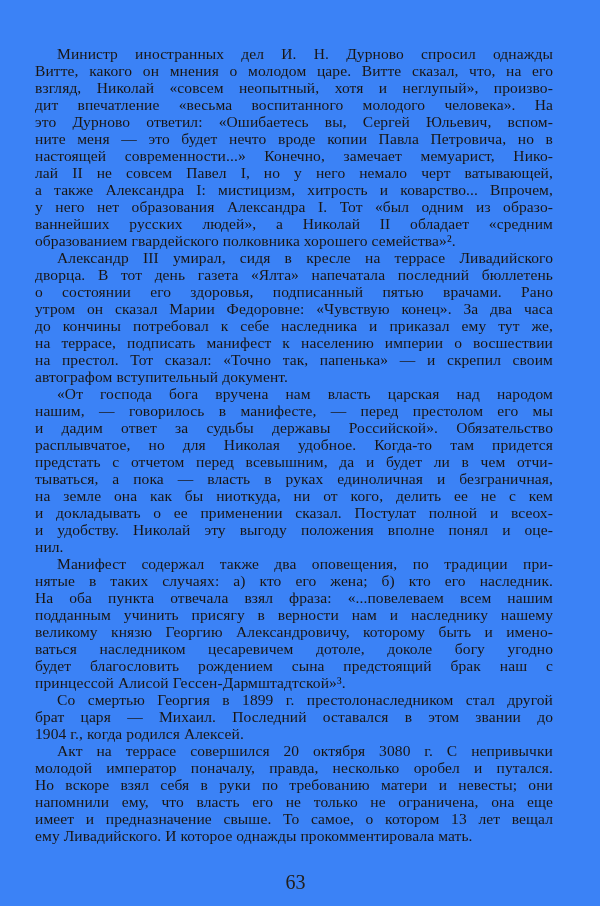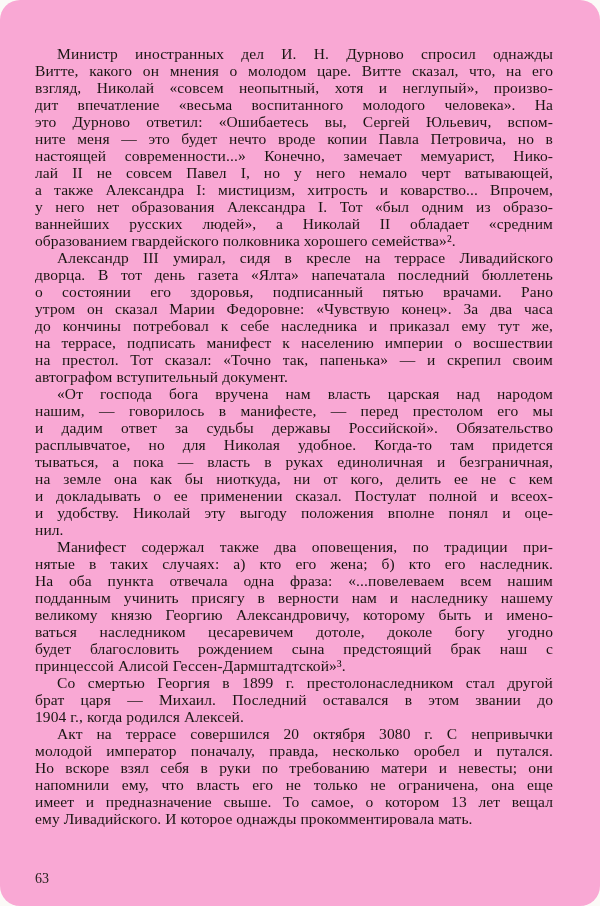--- a/index.html
+++ b/index.html
@@ -9,22 +9,21 @@
   body {
     width: 600px;
     height: 906px;
     position: relative;
     background: #fbfaf7;
     overflow: hidden;
   }
   .scan-page {
     position: absolute;
     inset: 0;
-    background: #f9a8d4;
-    border-radius: 20px;
+    background: #3b82f6;
   }
   .text-block {
     position: absolute;
     left: 35px;
     top: 45px;
     width: 518px;
     font-family: "Liberation Serif", "DejaVu Serif", serif;
     font-size: 15.5px;
     line-height: 17px;
     color: #191613;
@@ -44,23 +43,23 @@
     padding-left: 22px;
   }
   .line.last {
     text-align-last: left;
   }
   .page-number {
     position: absolute;
     left: 35px;
     top: 871px;
     width: 521px;
-    text-align: left;
+    text-align: center;
     font-family: "Liberation Serif", "DejaVu Serif", serif;
-    font-size: 14px;
+    font-size: 20px;
     color: #23201c;
   }
 </style>
 </head>
 <body style="background: rgb(251, 250, 247);">
 
 <div class="scan-page">
   <div class="text-block" style="color: rgb(25, 22, 19);">
       <div class="paragraph">
         <div class="line first">Министр иностранных дел И. Н. Дурново спросил однажды</div>
@@ -84,30 +83,31 @@
         <div class="line">до кончины потребовал к себе наследника и приказал ему тут же,</div>
         <div class="line">на террасе, подписать манифест к населению империи о восшествии</div>
         <div class="line">на престол. Тот сказал: «Точно так, папенька» — и скрепил своим</div>
         <div class="line last">автографом вступительный документ.</div>
       </div>
       <div class="paragraph">
         <div class="line first">«От господа бога вручена нам власть царская над народом</div>
         <div class="line">нашим, — говорилось в манифесте, — перед престолом его мы</div>
         <div class="line">и дадим ответ за судьбы державы Российской». Обязательство</div>
         <div class="line">расплывчатое, но для Николая удобное. Когда-то там придется</div>
+        <div class="line">предстать с отчетом перед всевышним, да и будет ли в чем отчи-</div>
         <div class="line">тываться, а пока — власть в руках единоличная и безграничная,</div>
         <div class="line">на земле она как бы ниоткуда, ни от кого, делить ее не с кем</div>
         <div class="line">и докладывать о ее применении сказал. Постулат полной и всеох-</div>
         <div class="line">и удобству. Николай эту выгоду положения вполне понял и оце-</div>
         <div class="line last">нил.</div>
       </div>
       <div class="paragraph">
         <div class="line first">Манифест содержал также два оповещения, по традиции при-</div>
         <div class="line">нятые в таких случаях: а) кто его жена; б) кто его наследник.</div>
-        <div class="line">На оба пункта отвечала одна фраза: «...повелеваем всем нашим</div>
+        <div class="line">На оба пункта отвечала взял фраза: «...повелеваем всем нашим</div>
         <div class="line">подданным учинить присягу в верности нам и наследнику нашему</div>
         <div class="line">великому князю Георгию Александровичу, которому быть и имено-</div>
         <div class="line">ваться наследником цесаревичем дотоле, доколе богу угодно</div>
         <div class="line">будет благословить рождением сына предстоящий брак наш с</div>
         <div class="line last">принцессой Алисой Гессен-Дармштадтской»³.</div>
       </div>
       <div class="paragraph">
         <div class="line first">Со смертью Георгия в 1899 г. престолонаследником стал другой</div>
         <div class="line">брат царя — Михаил. Последний оставался в этом звании до</div>
         <div class="line last">1904 г., когда родился Алексей.</div>

